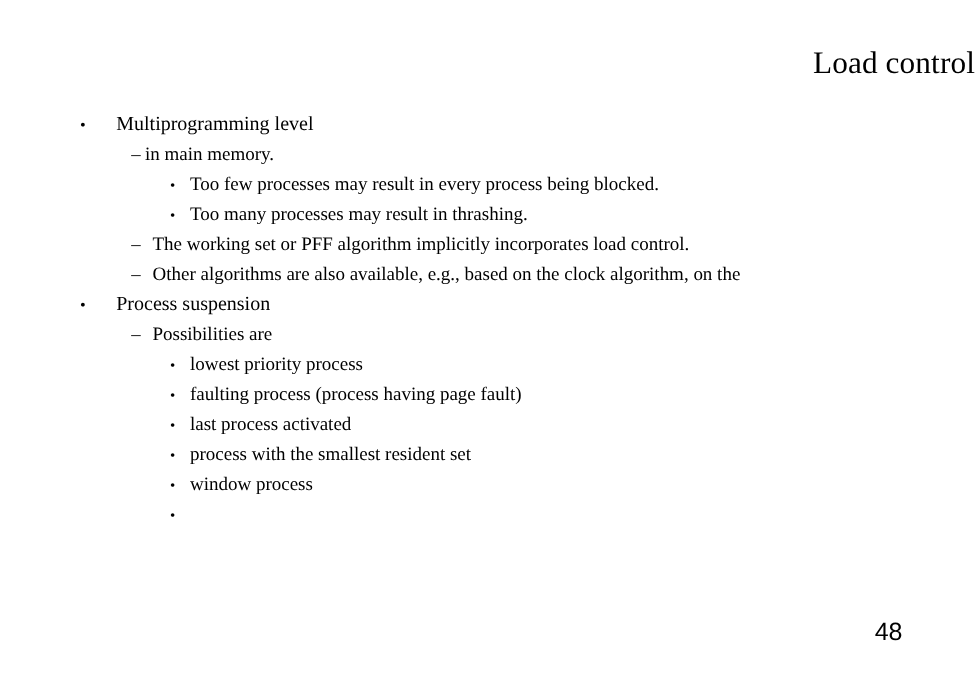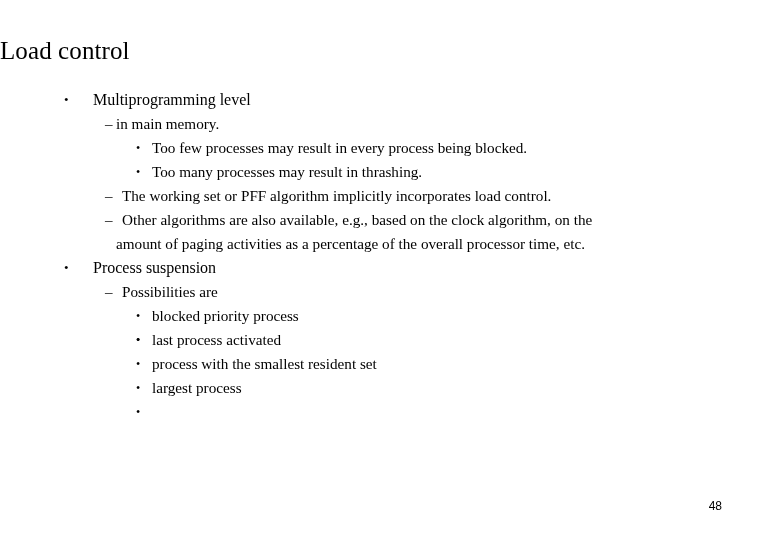--- a/index.html
+++ b/index.html
@@ -21,21 +21,21 @@
     width: 780px;
     height: 540px;
     box-sizing: border-box;
   }
 
   .slide-title {
     position: absolute;
     left: 0;
     top: 36px;
     width: 780px;
-    text-align: left;
+    text-align: right;
     font-size: 25px;
     line-height: 30px;
     font-weight: normal;
     letter-spacing: 0.1px;
     color: #000000;
   }
 
   .body-area {
     position: absolute;
     left: 0;
@@ -82,21 +82,21 @@
     left: 136px;
     top: 0;
     font-size: 12px;
     line-height: 24px;
   }
 
   .page-number {
     position: absolute;
     right: 58px;
     bottom: 26px;
-    font-size: 12px;
+    font-size: 20px;
     line-height: 16px;
     color: #000000;
     font-family: "Liberation Sans", "DejaVu Sans", sans-serif;
   }
 </style>
 </head>
 <body>
 
 <div class="slide">
 
@@ -130,56 +130,54 @@
     <div class="line lvl2">
       <span class="marker">–</span>
       <span class="txt">The working set or PFF algorithm implicitly incorporates load control.</span>
     </div>
 
     <div class="line lvl2">
       <span class="marker">–</span>
       <span class="txt">Other algorithms are also available, e.g., based on the clock algorithm, on the</span>
     </div>
 
-    <div class="line lvl2cont">
-      <span class="txt">amount of paging activities as a percentage of the overall processor time, etc.</span>
-    </div>
 
     <div class="line lvl1">
       <span class="marker">•</span>
       <span class="txt">Process suspension</span>
     </div>
 
     <div class="line lvl2">
       <span class="marker">–</span>
       <span class="txt">Possibilities are</span>
     </div>
 
     <div class="line lvl3">
       <span class="marker">•</span>
-      <span class="txt">blocked priority process</span>
+      <span class="txt">lowest priority process</span>
     </div>
 
     <div class="line lvl3">
       <span class="marker">•</span>
+      <span class="txt">faulting process (process having page fault)</span>
     </div>
 
     <div class="line lvl3">
       <span class="marker">•</span>
       <span class="txt">last process activated</span>
     </div>
 
     <div class="line lvl3">
       <span class="marker">•</span>
       <span class="txt">process with the smallest resident set</span>
     </div>
 
     <div class="line lvl3">
       <span class="marker">•</span>
-      <span class="txt">largest process</span>
+      <span class="txt">window process</span>
     </div>
 
     <div class="line lvl3">
       <span class="marker">•</span>
     </div>
 
   </div>
 
   <div class="page-number">48</div>
 

